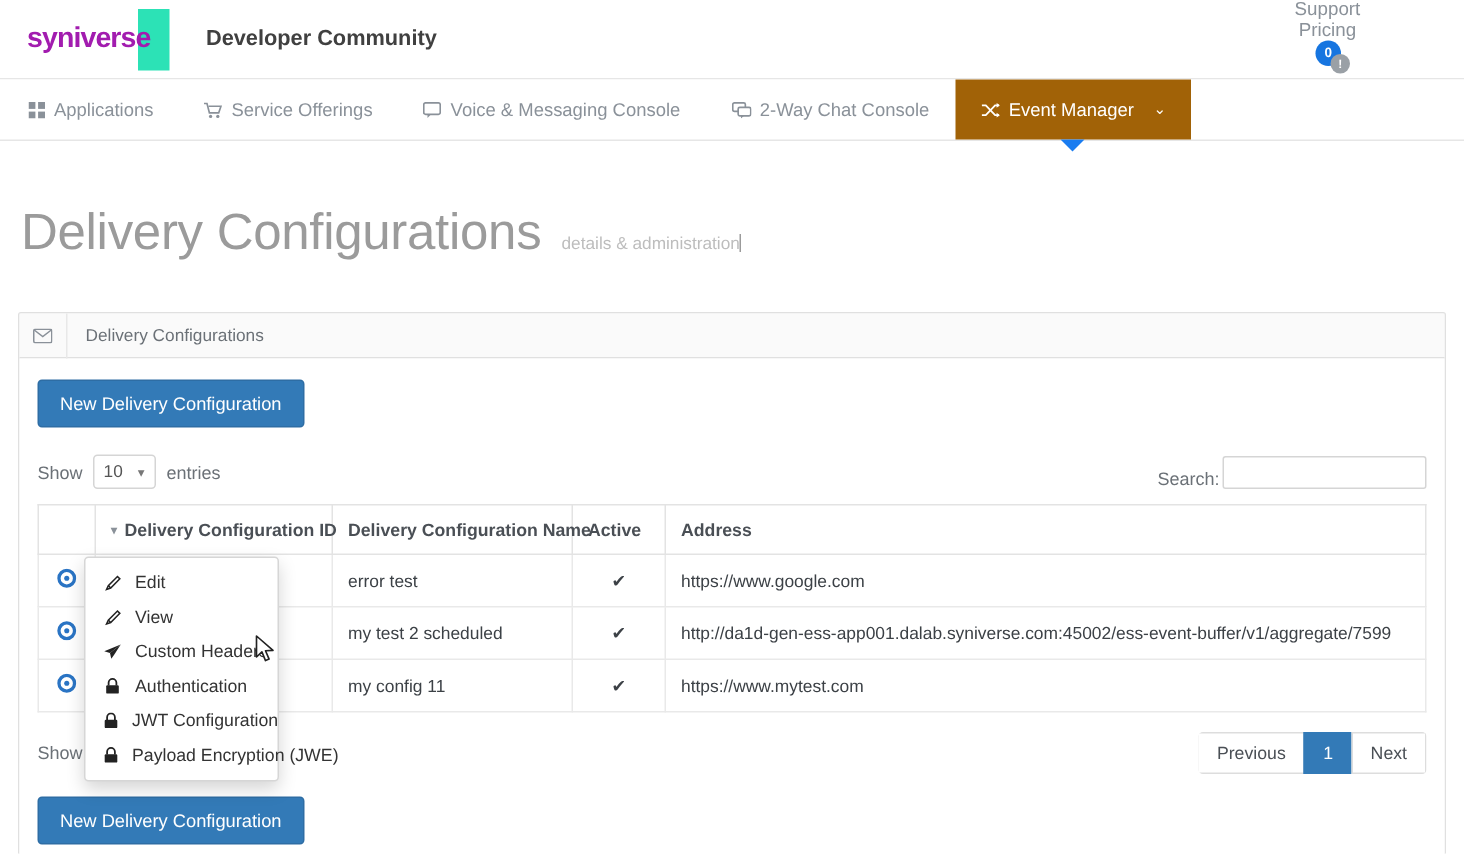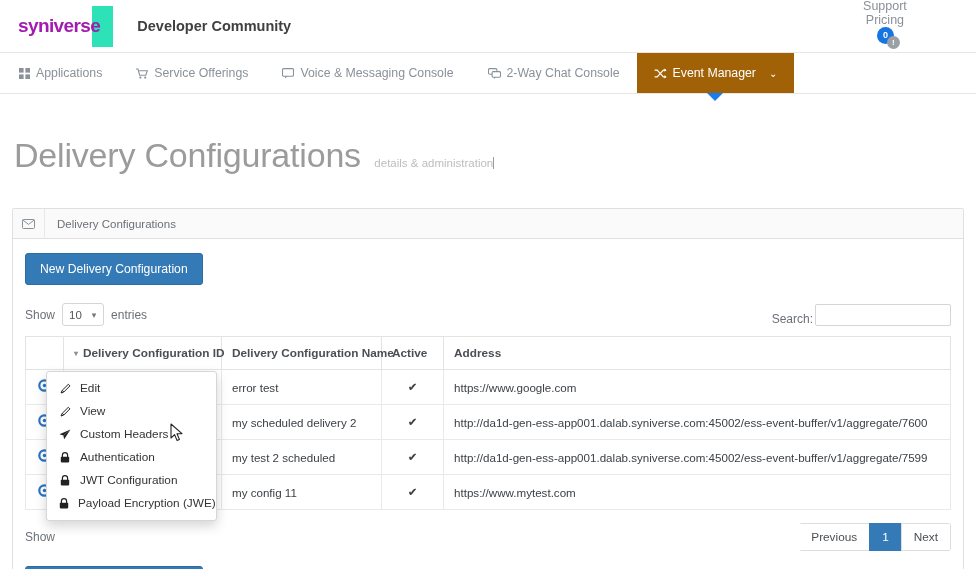--- a/index.html
+++ b/index.html
@@ -150,21 +150,21 @@
   .col-id { width: 158px; }
   .col-name { width: 160px; }
   .col-active { width: 62px; }
   .sort-caret { color:#8a9199; font-size:8px; margin-right:5px; vertical-align:1px; }
   .gear { color:#2a74c4; font-size:12.5px; cursor:pointer; }
   .check { font-size: 13px; color:#111; }
   .td-center { text-align:center; }
 
   
   .ctx-menu {
-    position:absolute; left: 46px; top: 371px; width: 171px;
+    position:absolute; left: 56px; top: 371px; width: 130px;
     background:#fff; border:1px solid #d6d6d6; border-radius:3px;
     box-shadow: 0 5px 12px rgba(0,0,0,0.17);
     padding: 5px 0; z-index: 50;
   }
   .ctx-item {
     display:flex; align-items:center; gap:9px;
     padding: 3px 12px; font-size: 11.8px; color:#333; cursor:pointer;
     white-space:nowrap; line-height: 17px;
   }
   .ctx-ic { width:12px; display:inline-flex; justify-content:center; color:#222; font-size:11px; }
@@ -344,34 +344,20 @@
           <tr>
             <td class="col-gear td-center">
               <span class="gear">
                 <svg width="13" height="13" viewBox="0 0 13 13" aria-hidden="true">
                   <circle cx="6.5" cy="6.5" r="5.2" fill="none" stroke="#2a74c4" stroke-width="2.2"></circle>
                   <circle cx="6.5" cy="6.5" r="1.7" fill="#2a74c4"></circle>
                 </svg>
               </span>
             </td>
             <td class="col-id"></td>
-            <td class="col-name">my scheduled delivery 2</td>
-            <td class="col-active td-center check">✔</td>
-            <td>http://da1d-gen-ess-app001.dalab.syniverse.com:45002/ess-event-buffer/v1/aggregate/7600</td>
-          </tr>
-          <tr>
-            <td class="col-gear td-center">
-              <span class="gear">
-                <svg width="13" height="13" viewBox="0 0 13 13" aria-hidden="true">
-                  <circle cx="6.5" cy="6.5" r="5.2" fill="none" stroke="#2a74c4" stroke-width="2.2"></circle>
-                  <circle cx="6.5" cy="6.5" r="1.7" fill="#2a74c4"></circle>
-                </svg>
-              </span>
-            </td>
-            <td class="col-id"></td>
             <td class="col-name">my test 2 scheduled</td>
             <td class="col-active td-center check">✔</td>
             <td>http://da1d-gen-ess-app001.dalab.syniverse.com:45002/ess-event-buffer/v1/aggregate/7599</td>
           </tr>
           <tr>
             <td class="col-gear td-center">
               <span class="gear">
                 <svg width="13" height="13" viewBox="0 0 13 13" aria-hidden="true">
                   <circle cx="6.5" cy="6.5" r="5.2" fill="none" stroke="#2a74c4" stroke-width="2.2"></circle>
                   <circle cx="6.5" cy="6.5" r="1.7" fill="#2a74c4"></circle>

